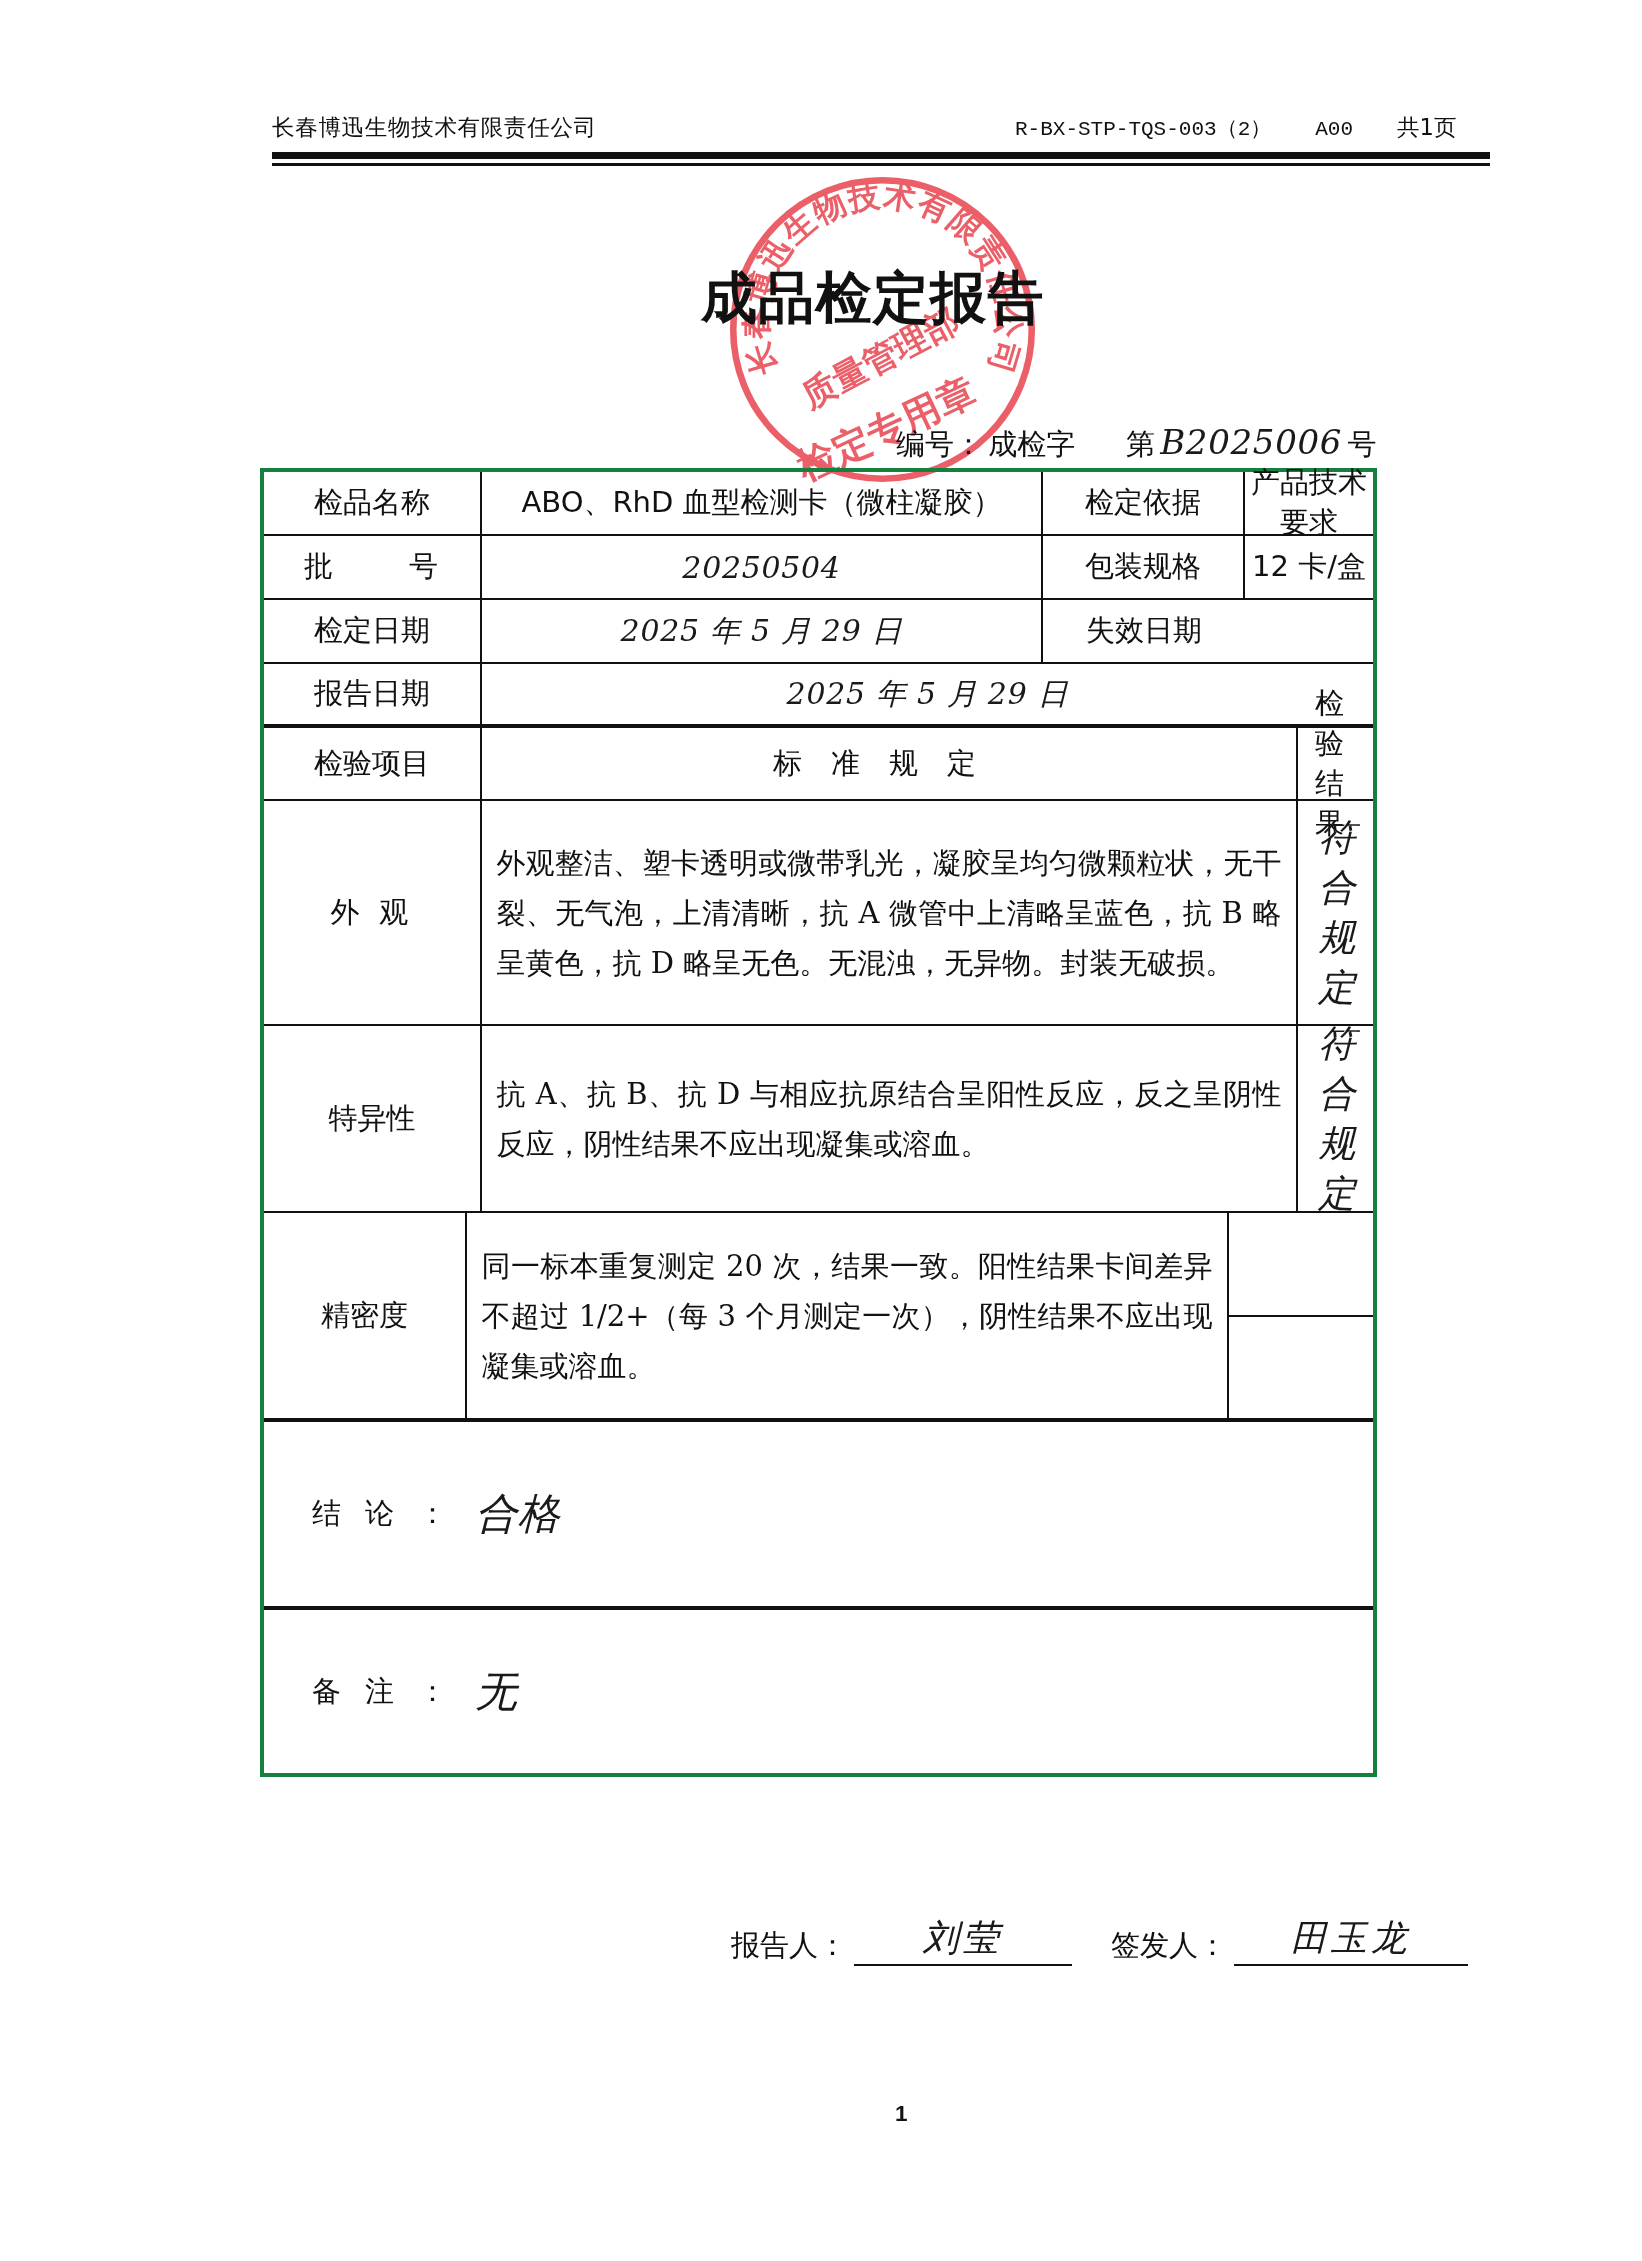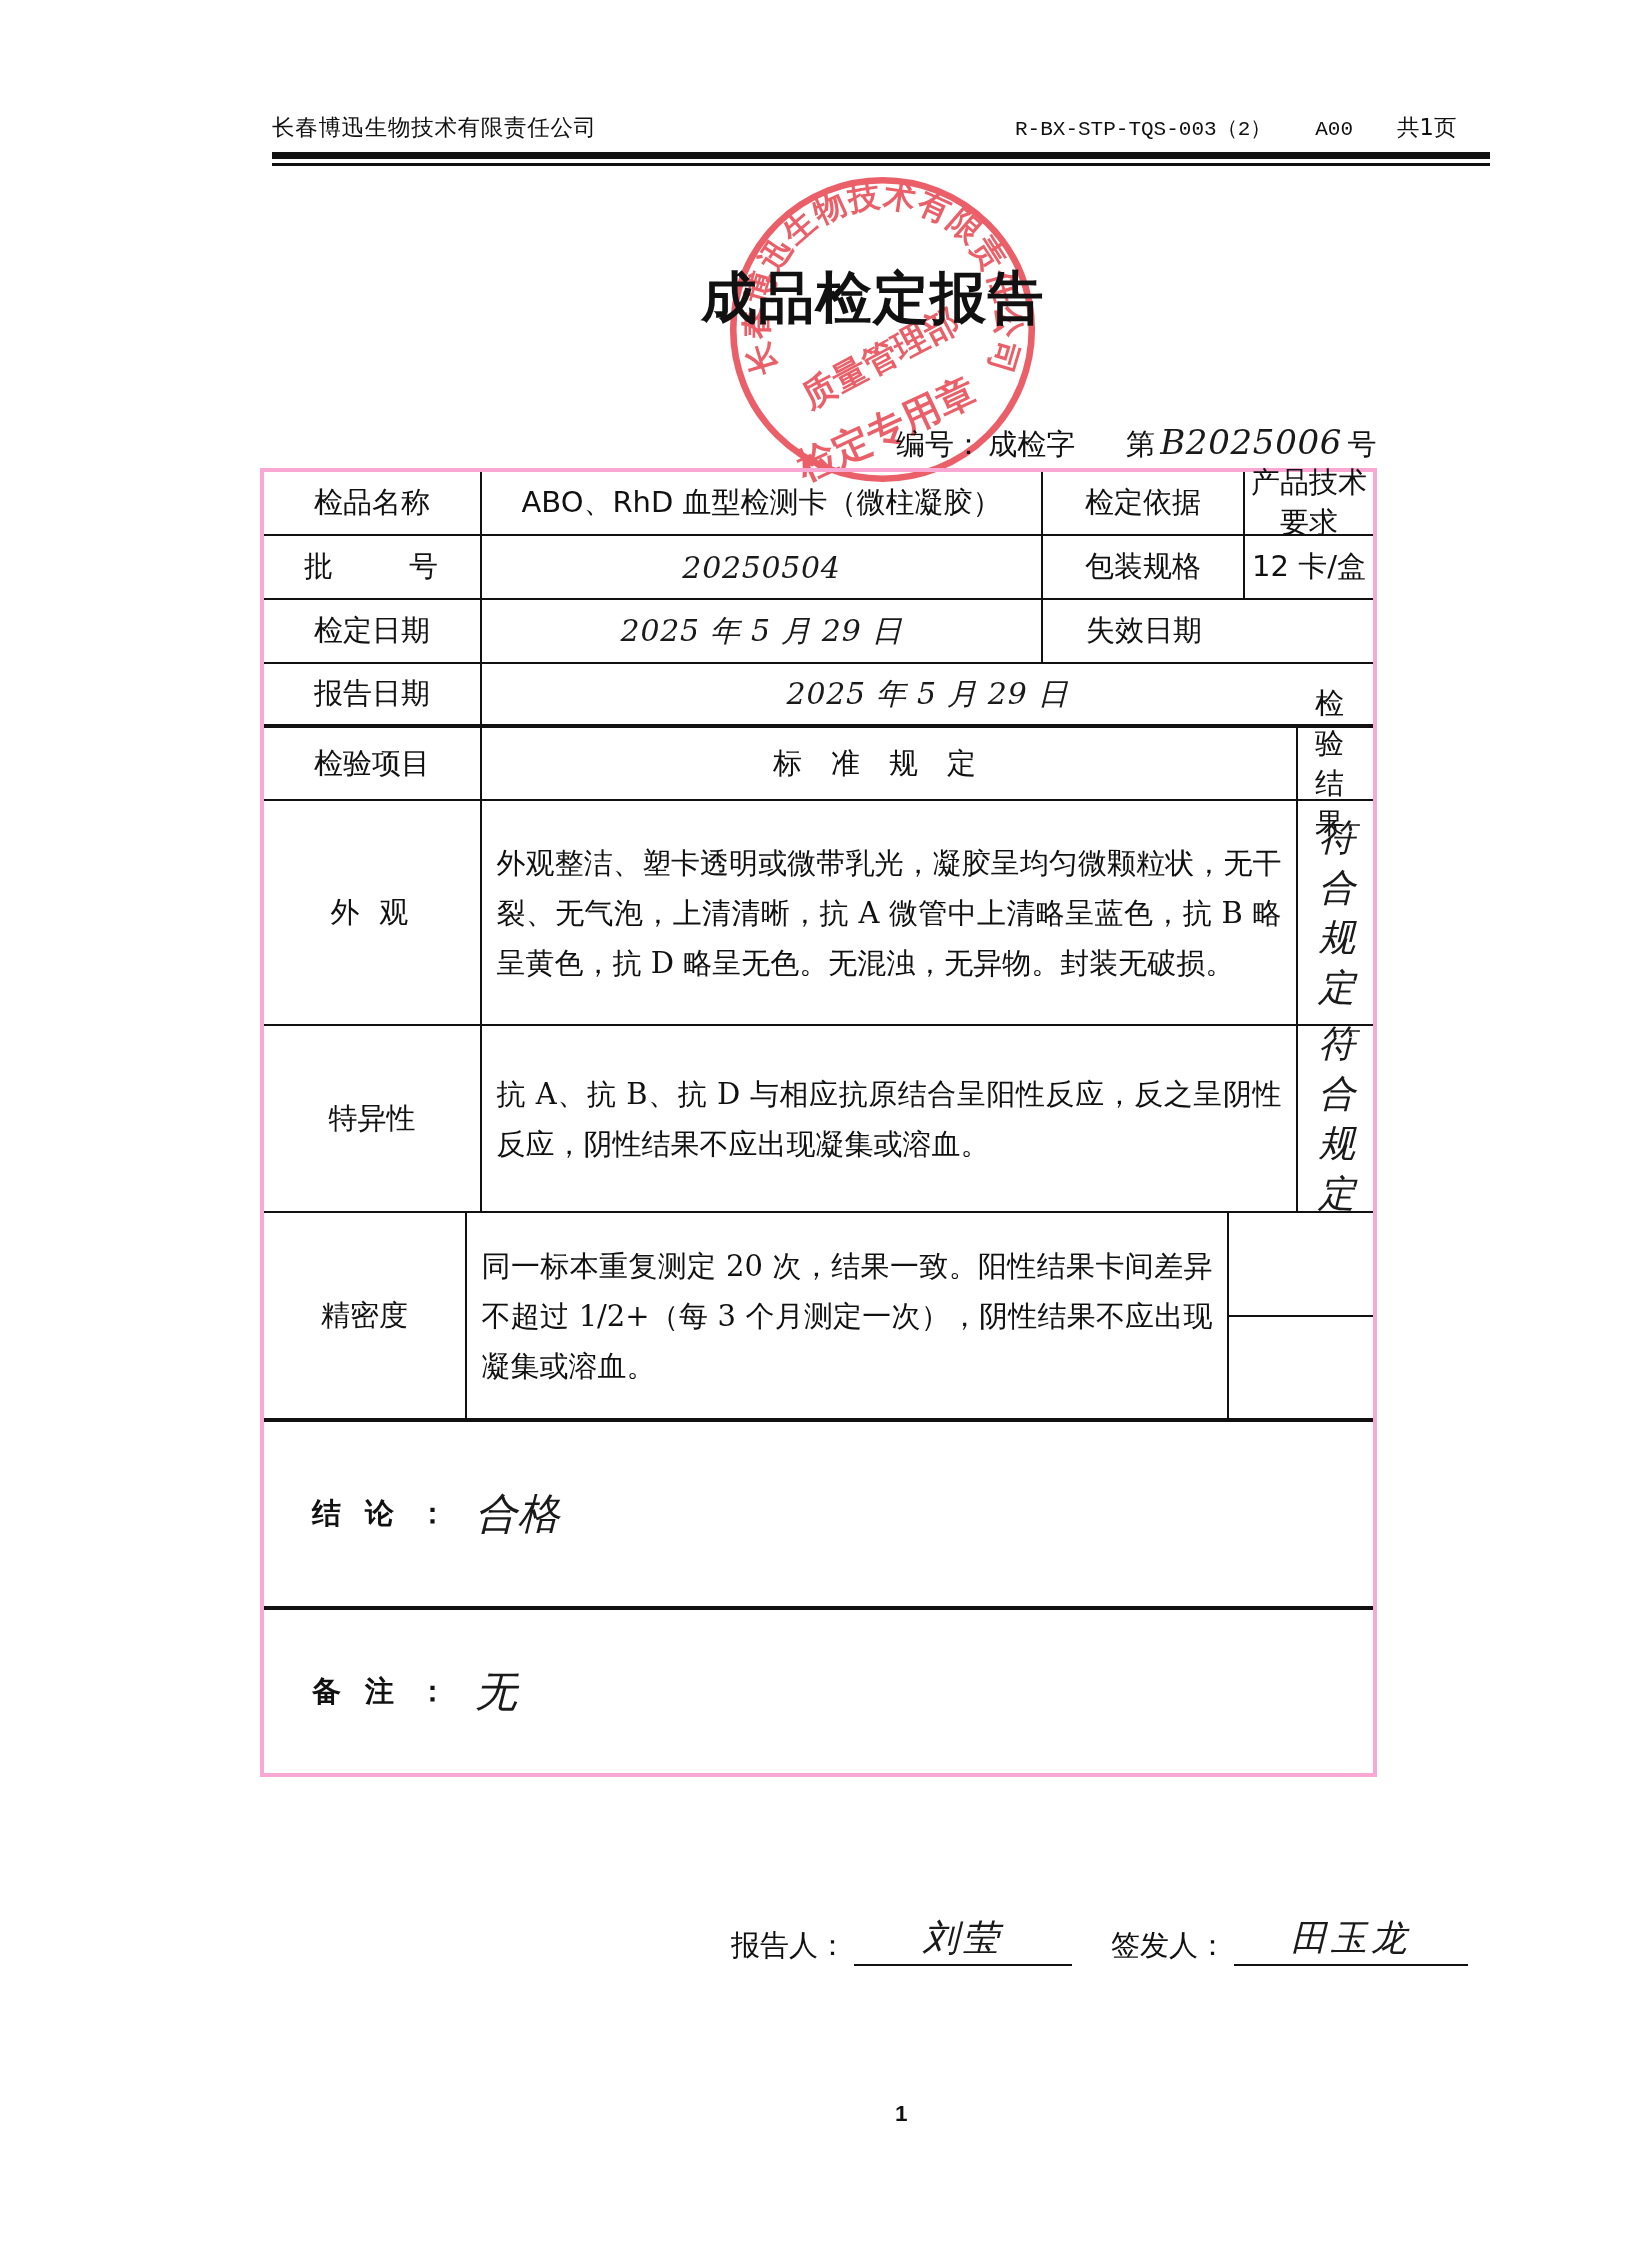--- a/index.html
+++ b/index.html
@@ -62,21 +62,21 @@
       font-style: italic;
       font-weight: 300;
       letter-spacing: 0.7px;
       color: #1a1a1a;
     }
     .report-no .gap { width: 40px; }
 
     
     .sheet {
       left: 260px; top: 468px; width: 1117px;
-      border: 4px solid #f9a8d4;
+      border: 4px solid #15803d;
       box-sizing: border-box;
       font-family: "DejaVu Sans", sans-serif;
       z-index: 1;
       background: transparent;
     }
     .row { display: flex; border-bottom: 2px solid #111; box-sizing: border-box; }
     .row.thick { border-bottom-width: 4px; }
     .row:last-child { border-bottom: none; }
     .cell {
       box-sizing: border-box;
@@ -119,21 +119,21 @@
     .item-precision { height: 209px; }
     .dash-line { width: 144px; height: 2px; background: #111; }
 
     .row.full { display: block; padding-left: 48px; box-sizing: border-box; }
     .row.conclusion { height: 188px; }
     .row.remark { height: 163px; }
     .full-inner {
       display: flex; align-items: center; height: 100%;
       font-family: "DejaVu Serif", serif; font-size: 29px;
     }
-    .full-inner .lbl { letter-spacing: 24px; font-weight: bold; }
+    .full-inner .lbl { letter-spacing: 24px; }
     .full-inner .hand { font-size: 42px; margin-left: 4px; }
 
     
     .sign {
       top: 1914px;
       font-family: "DejaVu Sans", sans-serif;
       font-size: 29px;
       display: flex; align-items: flex-end; text-align: right;
     }
     .sign-reporter { left: 731px; }

